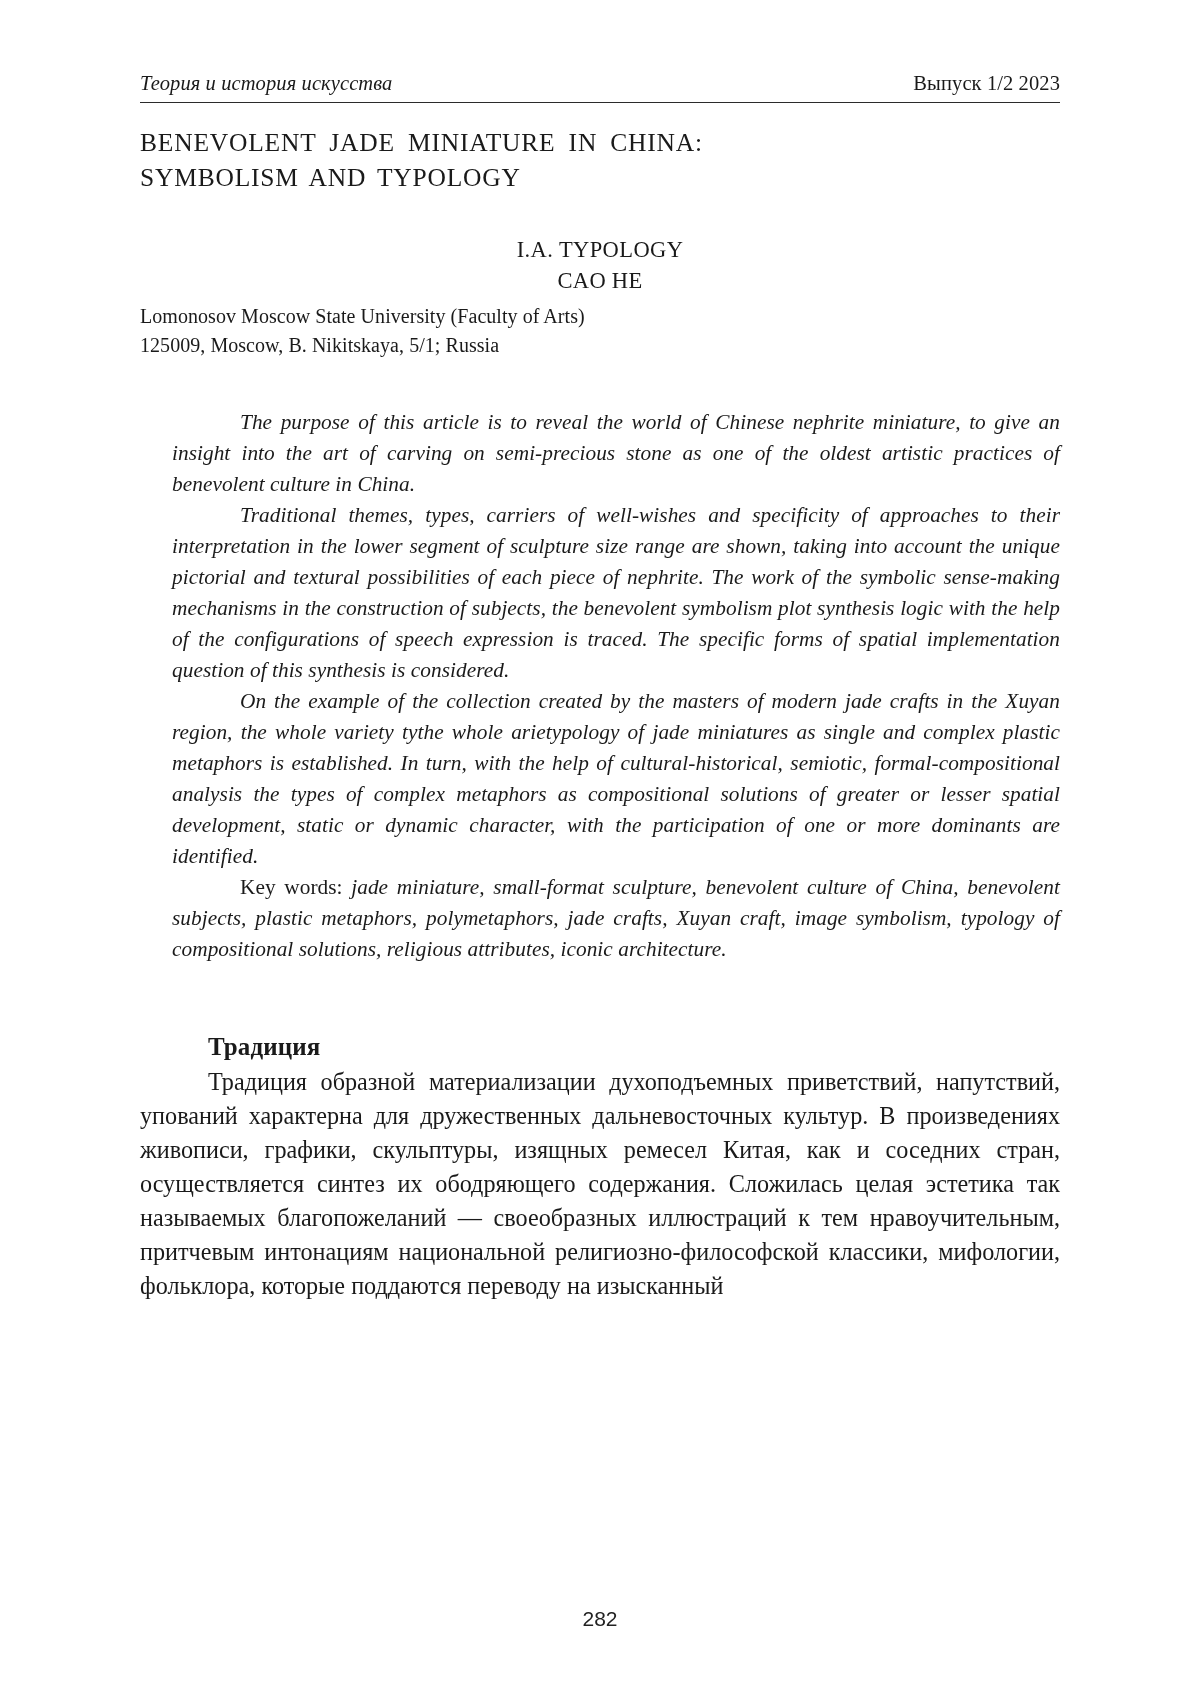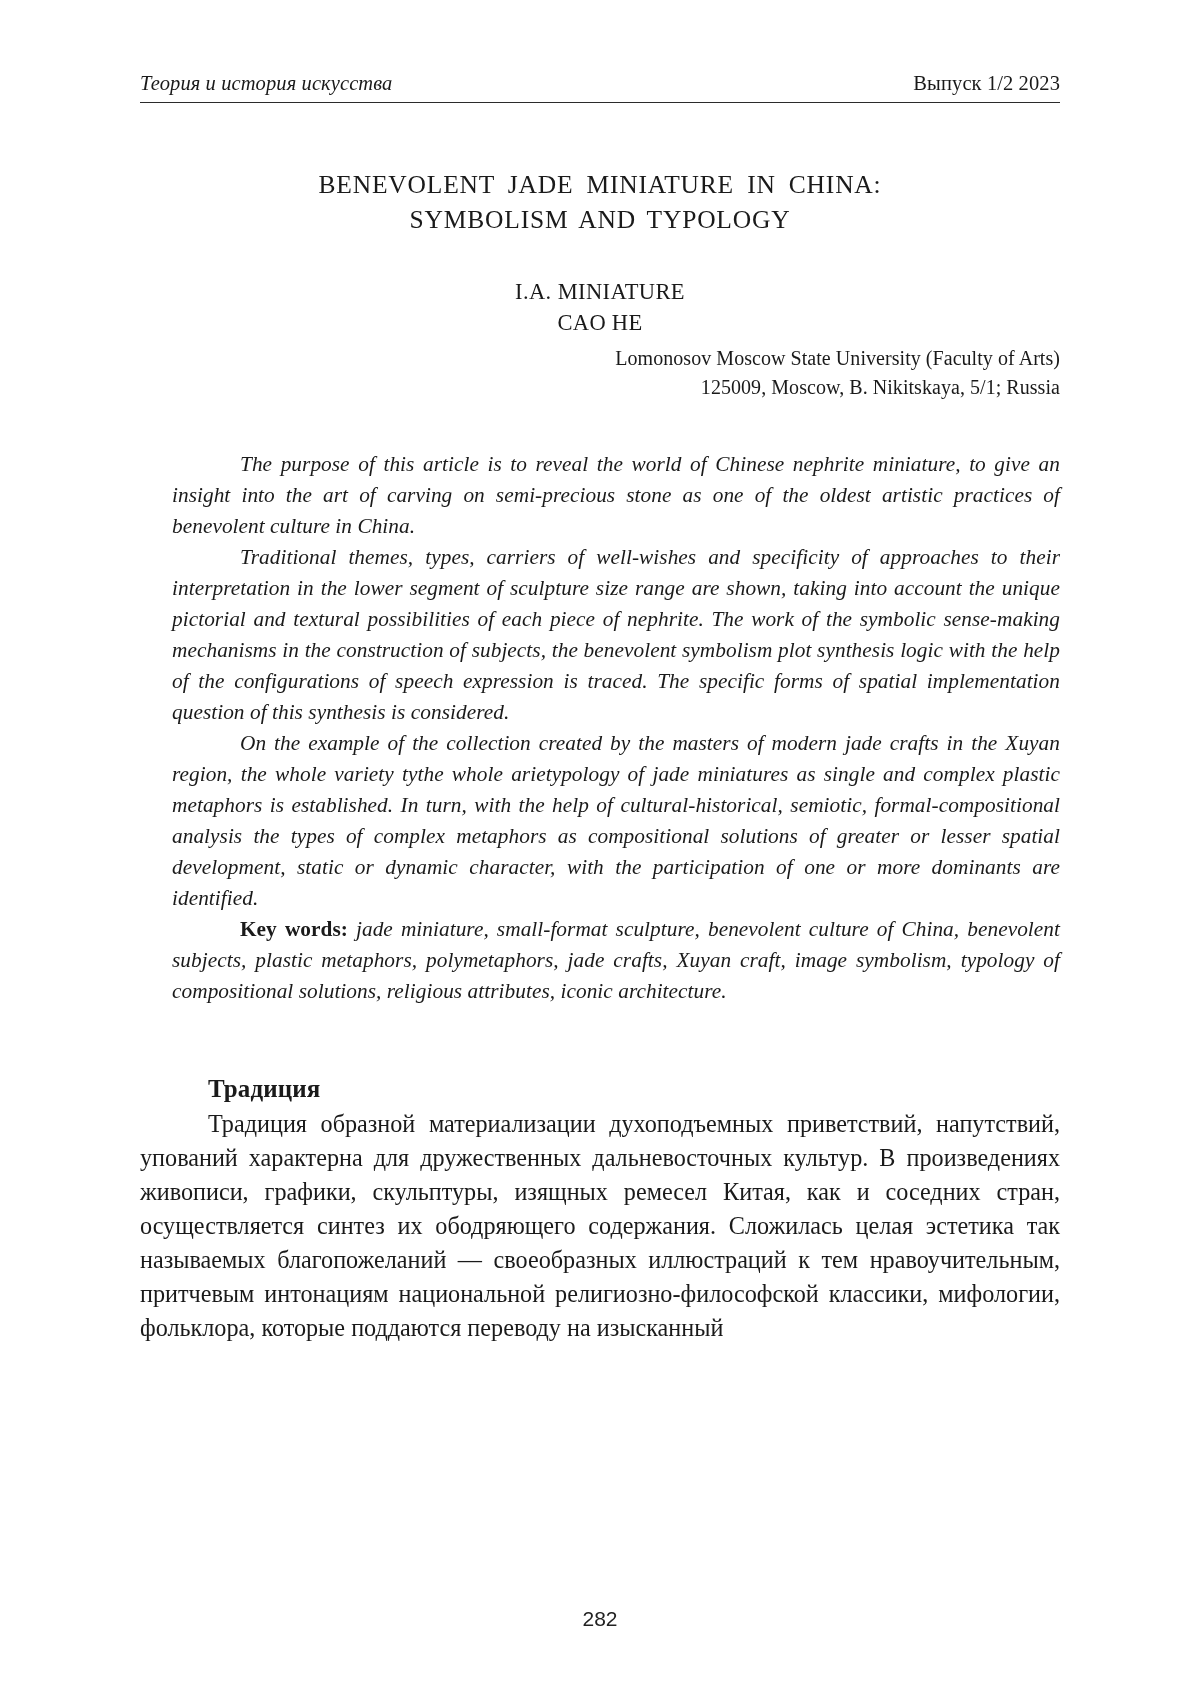--- a/index.html
+++ b/index.html
@@ -35,40 +35,40 @@
   .running-head .left {
     font-style: italic;
     letter-spacing: 0.1px;
   }
   .running-head .right {
     font-style: normal;
     letter-spacing: 0.1px;
   }
   
   .title {
-    text-align: center;
+    text-align: left;
     font-size: 25.5px;
     line-height: 1.38;
     letter-spacing: 0.8px;
-    margin-top: 64px;
+    margin-top: 22px;
     font-weight: normal;
   }
   .title .ln1 { display: block; word-spacing: 6px; }
   .title .ln2 { display: block; word-spacing: 4px; }
   
   .authors {
     text-align: center;
     margin-top: 40px;
     font-size: 22.5px;
     line-height: 1.35;
     letter-spacing: 0.4px;
   }
   .authors .auth2 { letter-spacing: 0.3px; }
   .affiliation {
-    text-align: right;
+    text-align: left;
     font-size: 20px;
     line-height: 1.42;
     margin-top: 6px;
     letter-spacing: 0.05px;
   }
   
   .abstract {
     margin-top: 48px;
     font-style: italic;
     font-size: 21.3px;
@@ -78,21 +78,21 @@
     letter-spacing: 0.05px;
     margin-left: 32px;
   }
   .abstract p {
     margin: 0;
     text-indent: 68px;
   }
   .abstract p + p { margin-top: 0; }
   .keywords b {
     font-style: normal;
-    font-weight: bold;
+    font-weight: normal;
   }
   
   .section-heading {
     margin-top: 68px;
     font-size: 25px;
     font-weight: bold;
     text-indent: 68px;
     letter-spacing: 0.1px;
   }
   .body-text {
@@ -127,21 +127,21 @@
     <div class="left">Теория и история искусства</div>
     <div class="right">Выпуск 1/2 2023</div>
   </div>
 
   <h1 class="title">
     <span class="ln1">BENEVOLENT  JADE  MINIATURE  IN  CHINA:</span>
     <span class="ln2">SYMBOLISM  AND  TYPOLOGY</span>
   </h1>
 
   <div class="authors">
-    <div class="auth1">I.A. MINIATURE</div>
+    <div class="auth1">I.A. TYPOLOGY</div>
     <div class="auth2">CAO HE</div>
   </div>
 
   <div class="affiliation">
     <div>Lomonosov Moscow State University (Faculty of Arts)</div>
     <div>125009, Moscow, B. Nikitskaya, 5/1; Russia</div>
   </div>
 
   <div class="abstract">
     <p>The purpose of this article is to reveal the world of Chinese nephrite miniature, to give an insight into the art of carving on semi-precious stone as one of the oldest artistic practices of benevolent culture in China.</p>

